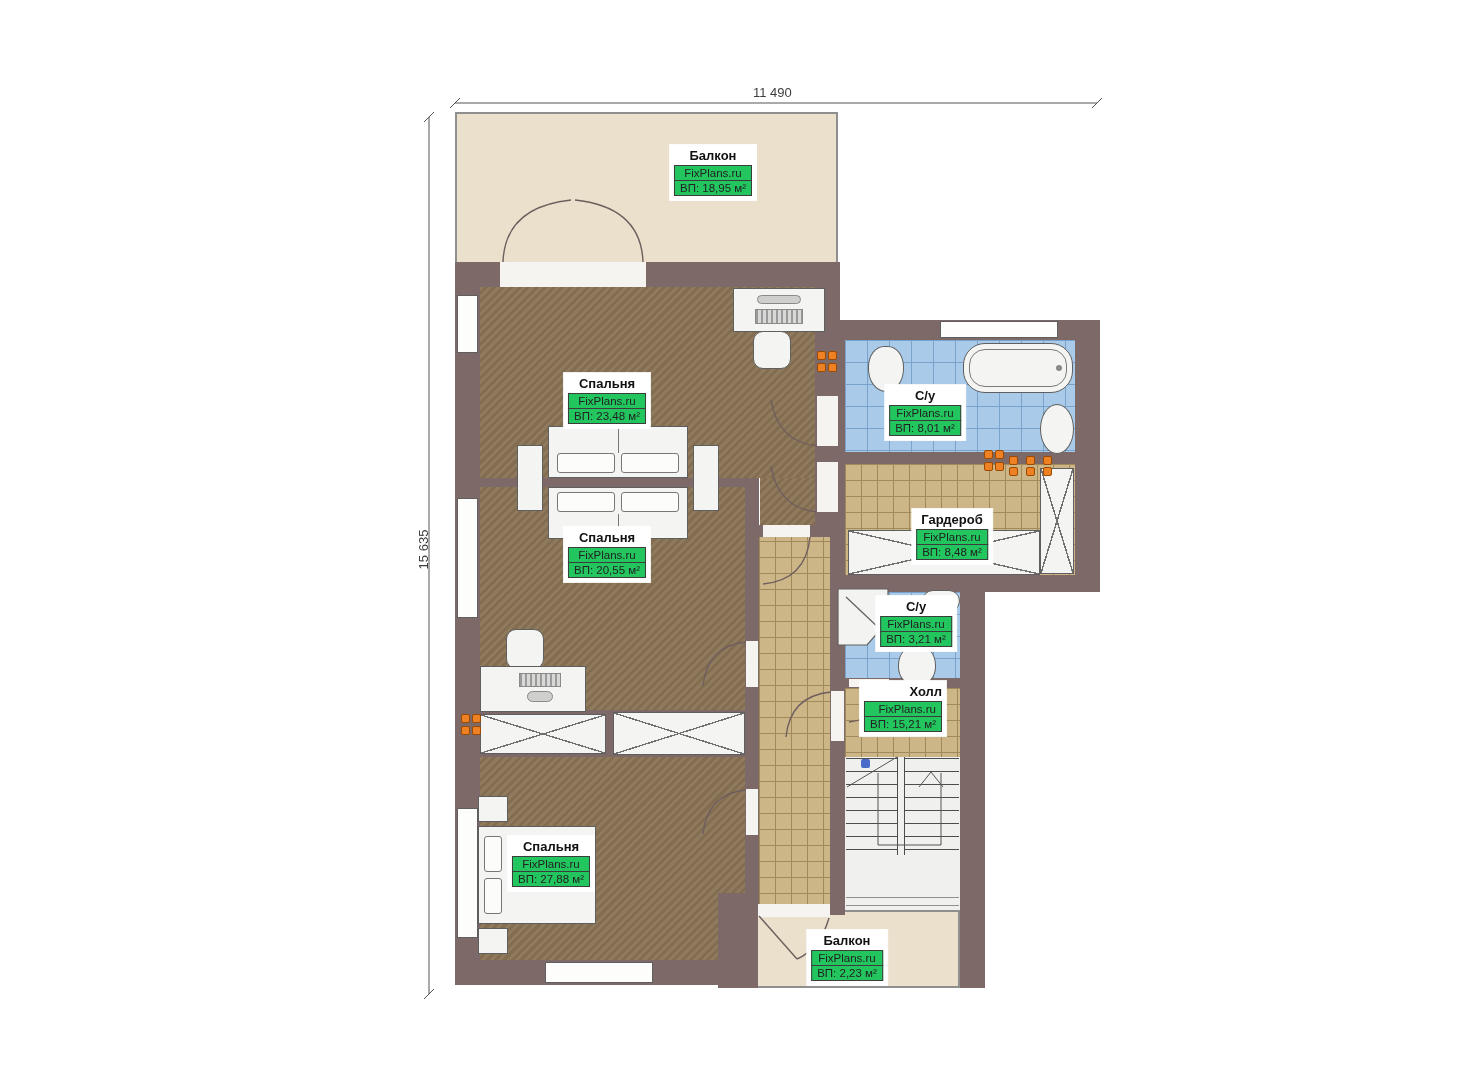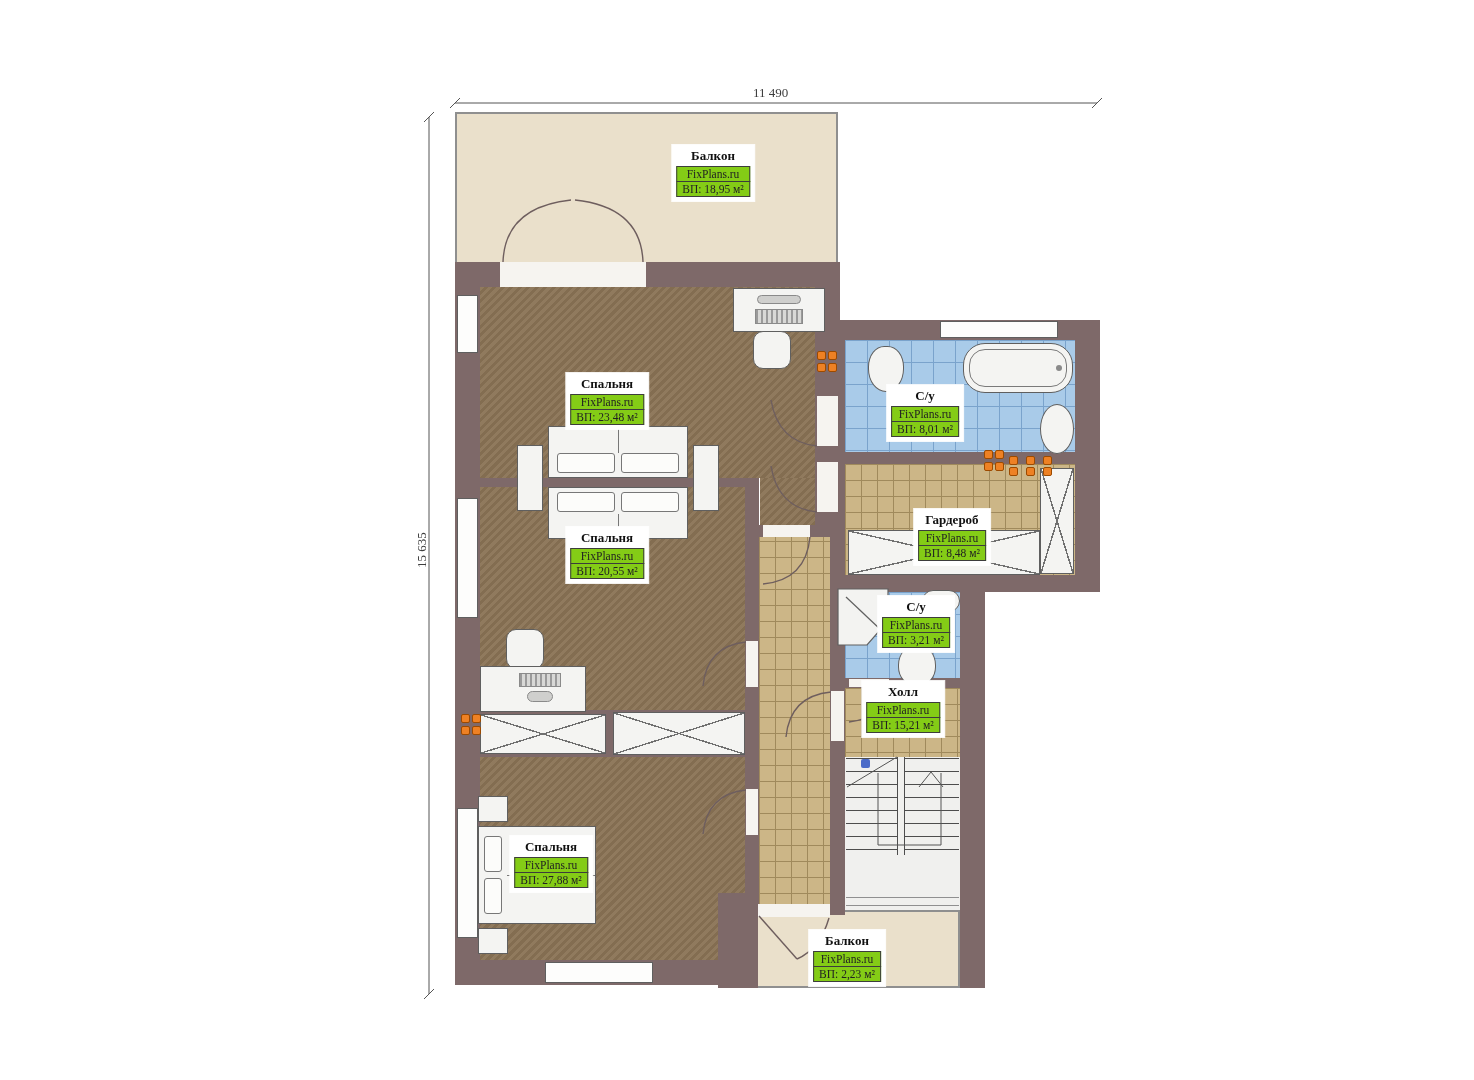--- a/index.html
+++ b/index.html
@@ -1,17 +1,17 @@
 <!DOCTYPE html>
 <html style="--wall: #7e6969; --bedroom_floor: #8a7355; --tile_floor: #ccb687; --tile_line: #a08a5c; --bath_floor: #a9cbe9; --bath_line: #7aa3cc; --balcony_floor: #eae0cb; --stairs_floor: #f0f0ee; --socket: #ee8124; --furniture: #f4f4f2;"><head>
 <meta charset="utf-8">
 <style>
   html,body{margin:0;padding:0;background:#ffffff;}
   .plan{position:relative;width:1352px;height:1080px;background:#fff;
-        font-family:Liberation Serif, serif;overflow:hidden;}
+        font-family:Liberation Sans, sans-serif;overflow:hidden;}
   
   .wall{position:absolute;background:var(--wall,#7e6969);}
   .win{position:absolute;background:#fdfdfc;border:1px solid #5f5f5f;box-sizing:border-box;}
   .open{position:absolute;background:#f6f4f0;}
   
   .floor-bed{position:absolute;background:
       repeating-linear-gradient(135deg, rgba(255,255,255,.05) 0 3px, rgba(0,0,0,.05) 3px 6px),
       var(--bedroom_floor,#8a7355);}
   .floor-tile{position:absolute;background:
       linear-gradient(var(--tile_line,#a08a5c) 1px, transparent 1px),
@@ -36,21 +36,21 @@
   .treads{position:absolute;background:repeating-linear-gradient(to bottom,#4d4d4d 0 1px,transparent 1px 13px);}
   .glyph{position:absolute;background:#cfcfcd;border:1px solid #8a8a8a;box-sizing:border-box;}
   .kb{background:repeating-linear-gradient(90deg,#9a9a9a 0 2px,#d8d8d6 2px 5px);}
   .sock{position:absolute;width:9px;height:9px;background:var(--socket,#ee8124);
         border:1px solid #9c4a00;border-radius:2px;box-sizing:border-box;}
   
   .room-label{position:absolute;transform:translateX(-50%);text-align:center;
       background:#fff;padding:3px 4px 4px;box-shadow:0 0 0 1px rgba(255,255,255,.9);}
   .rl-name{font-size:13px;font-weight:bold;color:#111;margin-bottom:3px;white-space:nowrap;}
   .rl-box{font-size:11.5px;color:#222;border:1px solid #3c3c3c;padding:1px 5px;
-      margin-top:-1px;white-space:nowrap;background:#84cc16;}
+      margin-top:-1px;white-space:nowrap;background:#22c55e;}
   .dim{position:absolute;font-size:13px;color:#3d3d3d;white-space:nowrap;}
   svg.overlay{position:absolute;left:0;top:0;pointer-events:none;}
 </style>
 </head>
 <body>
 
 <div class="plan">
 
   <div class="floor-balc" style="left:455px;top:112px;width:383px;height:152px;"></div>
   <div class="floor-bed" style="left:480px;top:287px;width:335px;height:191px;"></div>
@@ -229,21 +229,21 @@
   <div class="room-label" style="left:607px;top:527px;">
     <div class="rl-name">Спальня</div>
     <div class="rl-box">FixPlans.ru</div>
     <div class="rl-box">ВП: 20,55 м²</div>
   </div>
   <div class="room-label" style="left:916px;top:596px;">
     <div class="rl-name">С/у</div>
     <div class="rl-box">FixPlans.ru</div>
     <div class="rl-box">ВП: 3,21 м²</div>
   </div>
-  <div class="room-label" style="left:903px;top:681px;">
+  <div class="room-label" style="left:903px;top:681px;text-align:right;">
     <div class="rl-name">Холл</div>
     <div class="rl-box">FixPlans.ru</div>
     <div class="rl-box">ВП: 15,21 м²</div>
   </div>
   <div class="room-label" style="left:551px;top:836px;">
     <div class="rl-name">Спальня</div>
     <div class="rl-box">FixPlans.ru</div>
     <div class="rl-box">ВП: 27,88 м²</div>
   </div>
   <div class="room-label" style="left:847px;top:930px;">

